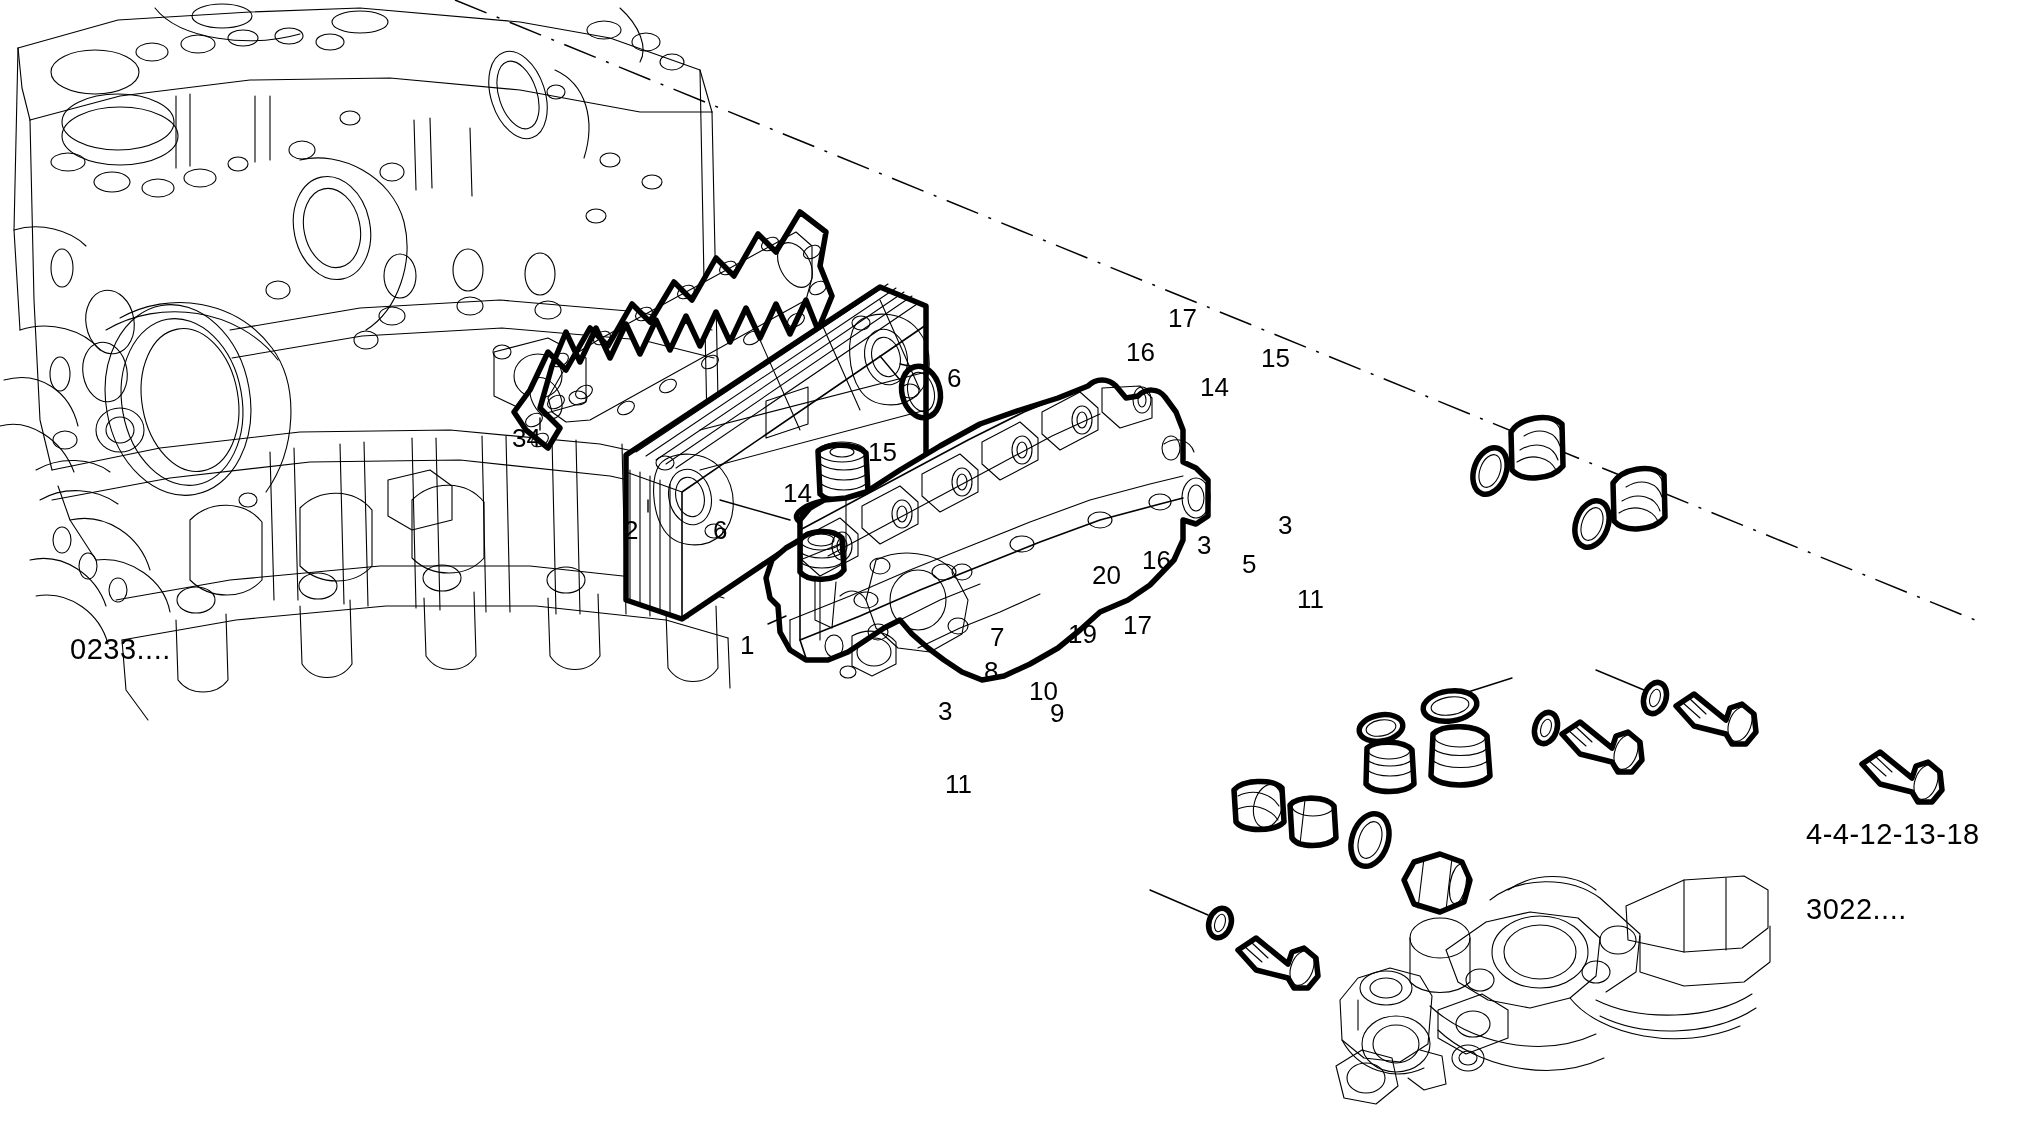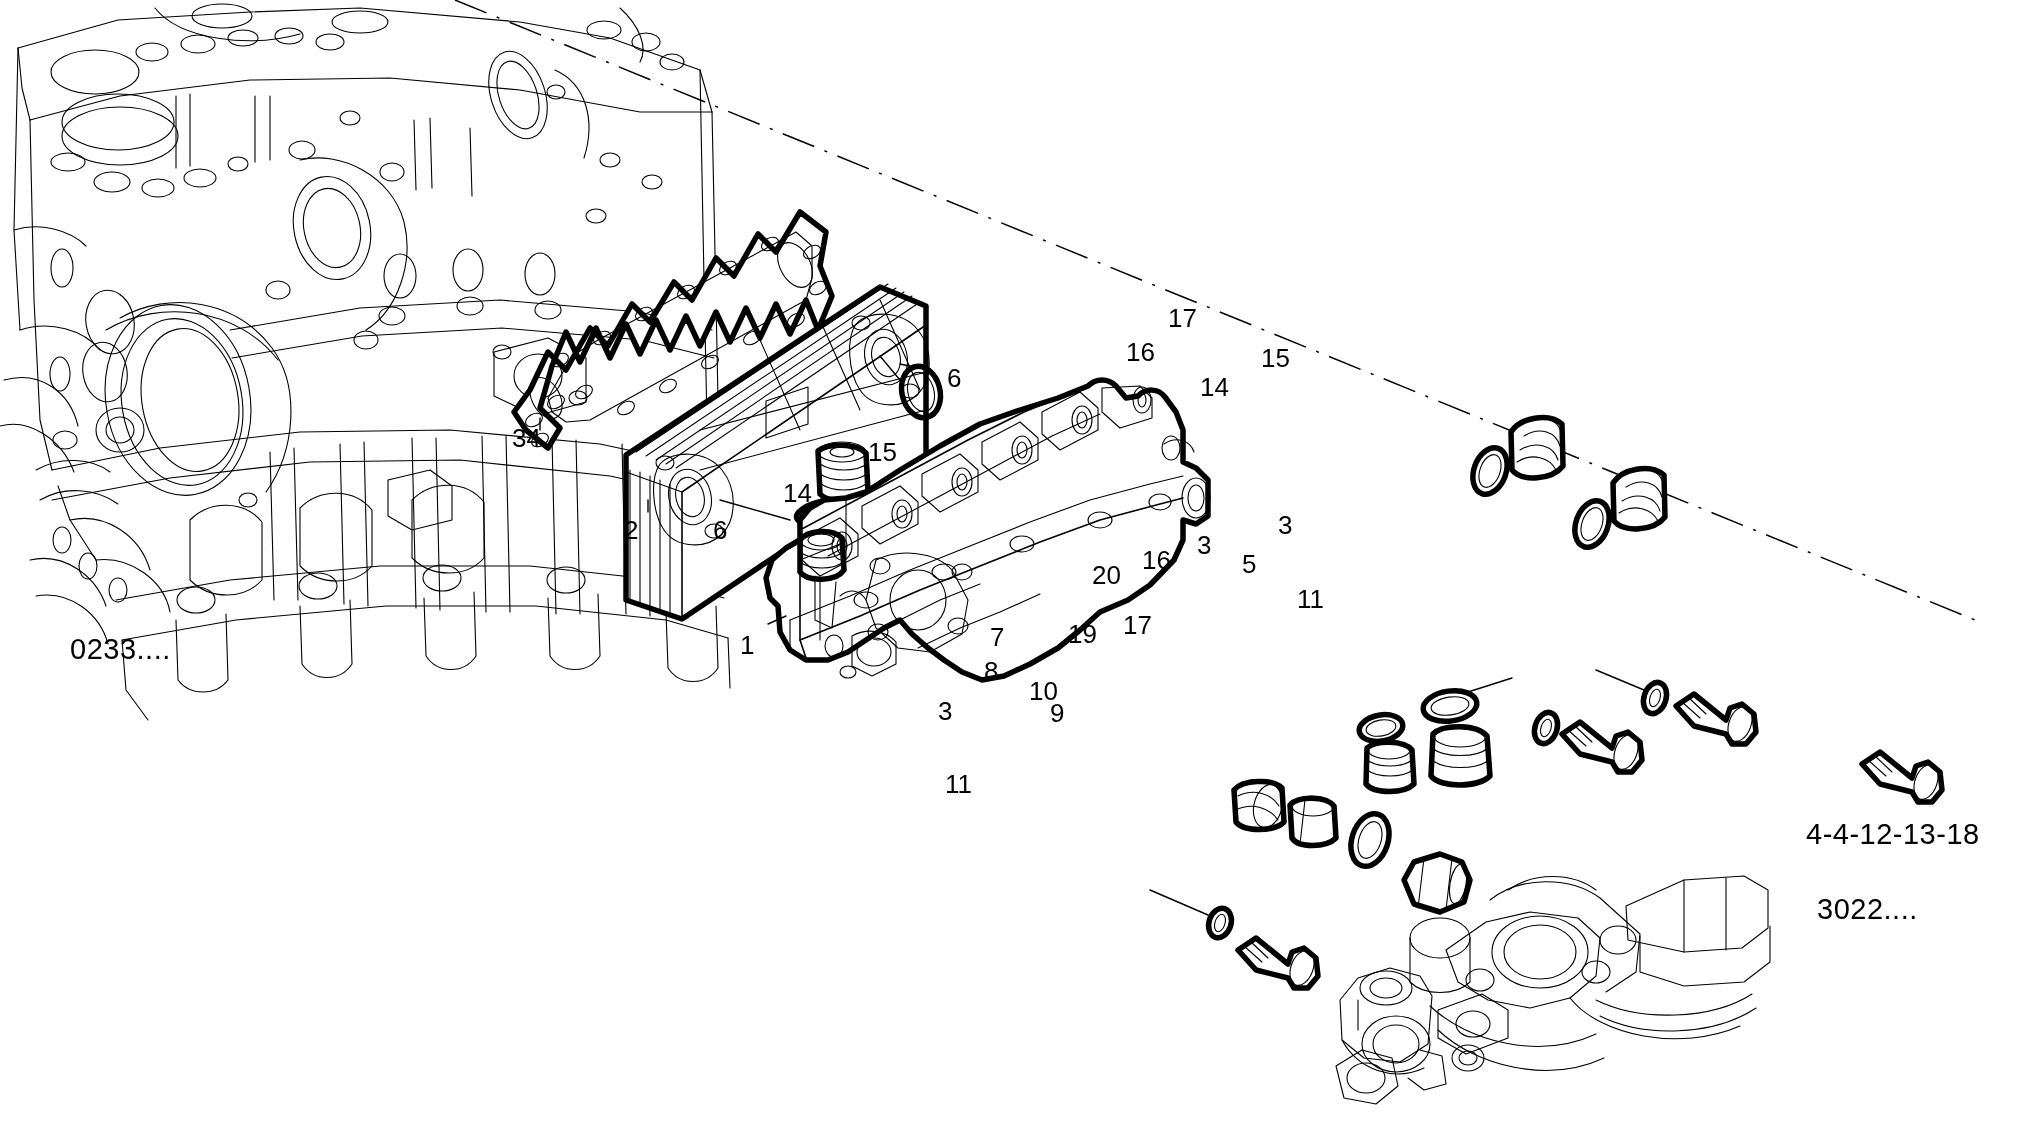--- a/index.html
+++ b/index.html
@@ -592,21 +592,21 @@
       <path class="ln-hair" d="M 1336,1066 L 1362,1050 L 1392,1058 L 1398,1086 L 1376,1104 L 1344,1098 Z"></path>
       <ellipse class="ln-hair" cx="1366" cy="1078" rx="19" ry="15"></ellipse>
     </g>
 
   </svg>
 
   <div class="callout-layer">
 
     <span class="group-label" style="left:70px;  top:635px;">0233....</span>
     <span class="group-label" style="left:1806px;top:820px;">4-4-12-13-18</span>
-    <span class="group-label" style="left:1806px;top:895px;margin-left:11px;">3022....</span>
+    <span class="group-label" style="left:1806px;top:895px;">3022....</span>
 
     <span class="callout" style="left:512px; top:425px;">34</span>
     <span class="callout" style="left:624px; top:517px;">2</span>
     <span class="callout" style="left:713px; top:517px;">6</span>
     <span class="callout" style="left:947px; top:365px;">6</span>
     <span class="callout" style="left:783px; top:480px;">14</span>
     <span class="callout" style="left:868px; top:439px;">15</span>
     <span class="callout" style="left:740px; top:632px;">1</span>
     <span class="callout" style="left:990px; top:624px;">7</span>
     <span class="callout" style="left:984px; top:658px;">8</span>

